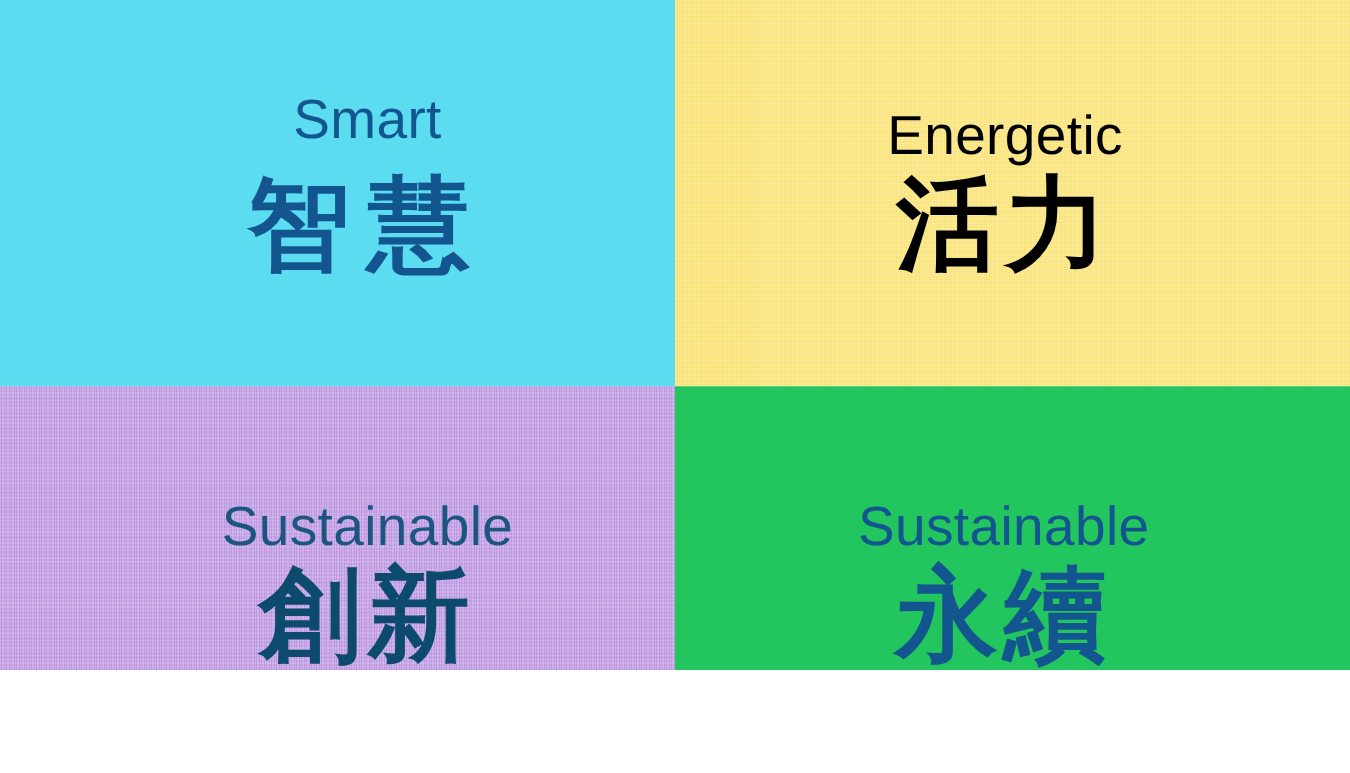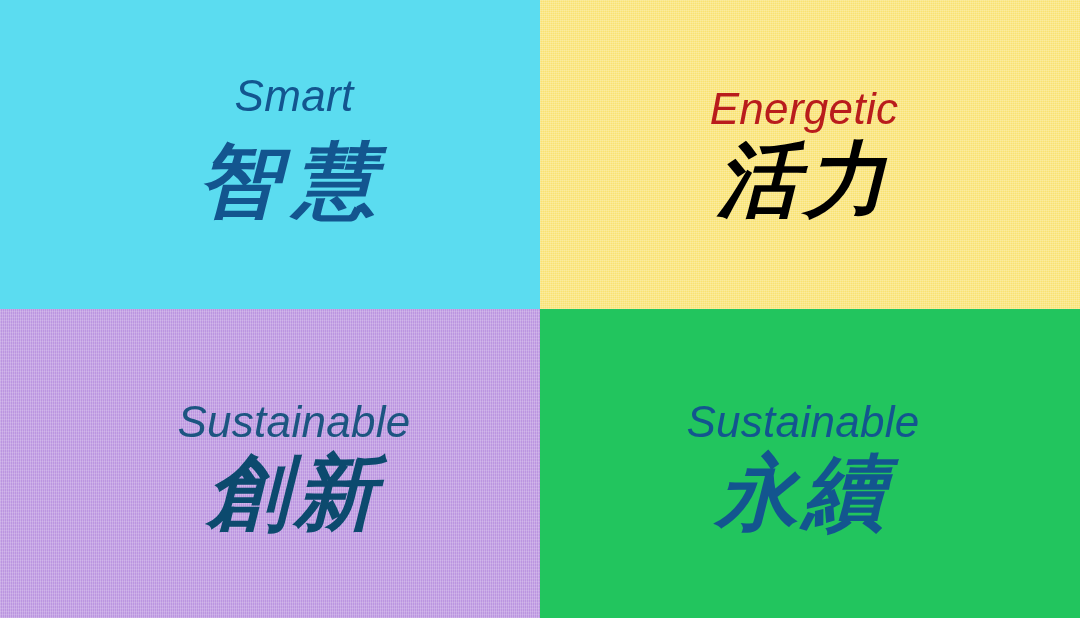--- a/index.html
+++ b/index.html
@@ -80,34 +80,34 @@
   .panel-sustainable .word-block { transform: translate(-7px,  5px); }
 
   .panel-smart .label-cjk       { letter-spacing: 14px; margin-top: 20px; }
   .panel-energetic .label-cjk   { letter-spacing: 5px; }
   .panel-innovative .label-cjk  { letter-spacing: 5px; }
   .panel-sustainable .label-cjk { letter-spacing: 5px; }
 </style>
 </head>
 <body>
 
-<div id="poster" style="width: 1080px; height: 618px; grid-template-columns: 540px 540px; grid-template-rows: 309px 309px; font-style: italic;">
+<div id="poster" style="width: 1080px; height: 536px; grid-template-columns: 540px 540px; grid-template-rows: 309px 309px;">
 
   <section class="panel panel-smart" style="background: rgb(91, 220, 240);">
     <div class="texture"></div>
     <div class="word-block">
       <div class="label-en" style="color: rgb(19, 85, 143);">Smart</div>
       <div class="label-cjk" style="color: rgb(19, 85, 143);">智慧</div>
     </div>
   </section>
 
   <section class="panel panel-energetic textured" style="background: rgb(249, 226, 114);">
     <div class="texture"></div>
     <div class="word-block">
-      <div class="label-en" style="color: #b91c1c;">Energetic</div>
+      <div class="label-en" style="color: #000000;">Energetic</div>
       <div class="label-cjk" style="color: #000000;">活力</div>
     </div>
   </section>
 
   <section class="panel panel-innovative textured-strong" style="background: rgb(187, 149, 224);">
     <div class="texture"></div>
     <div class="word-block">
       <div class="label-en" style="color: rgb(28, 85, 128);">Sustainable</div>
       <div class="label-cjk" style="color: #0c4a6e;">創新</div>
     </div>

